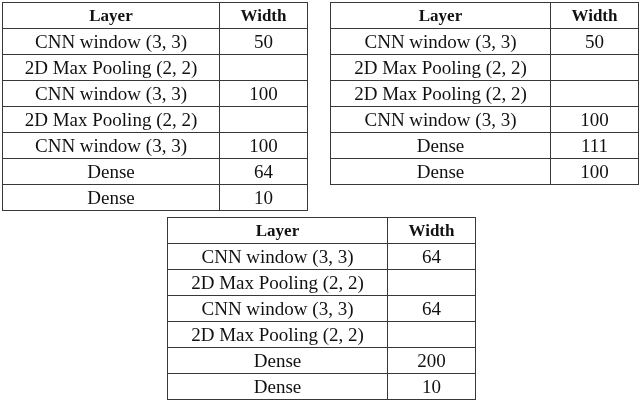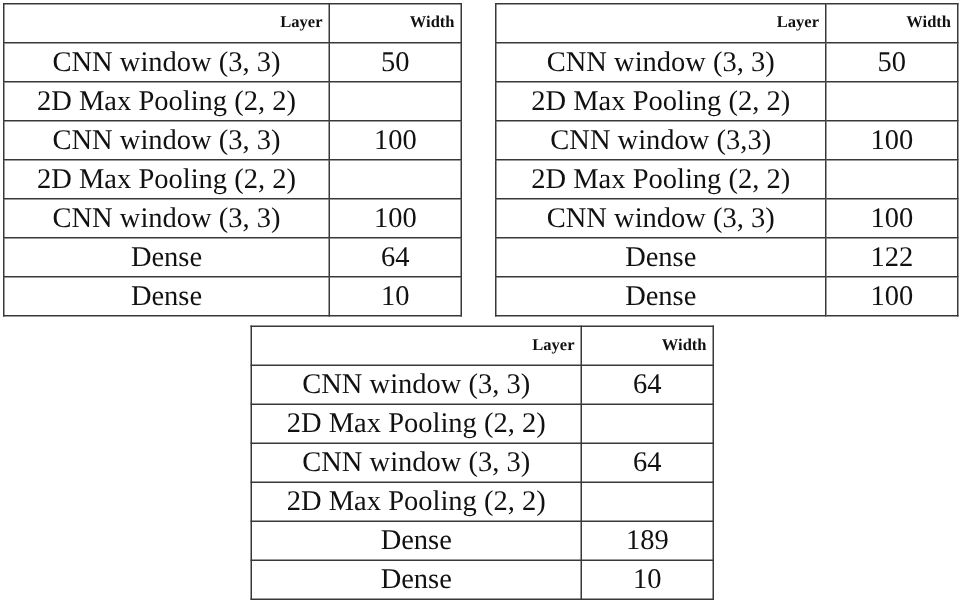--- a/index.html
+++ b/index.html
@@ -33,22 +33,21 @@
     padding: 0 4px;
     text-align: center;
     vertical-align: middle;
     font-size: 19px;
     line-height: 1;
     white-space: nowrap;
     overflow: hidden;
   }
   table.nn-table th {
     font-weight: bold;
-    font-size: 11px;
-    text-align: right;
+    font-size: 17px;
   }
   
   #table-a { left: 2px;   top: 2px; }
   #table-a col.c-layer { width: 217px; }
   #table-a col.c-width { width: 88px; }
   
   #table-b { left: 330px; top: 2px; }
   #table-b col.c-layer { width: 220px; }
   #table-b col.c-width { width: 88px; }
   
@@ -118,34 +117,30 @@
     <tbody>
       <tr>
         <td>CNN window (3, 3)</td>
         <td>50</td>
       </tr>
       <tr>
         <td>2D Max Pooling (2, 2)</td>
         <td></td>
       </tr>
       <tr>
-        <td>CNN window (3,3)</td>
-        <td>100</td>
-      </tr>
-      <tr>
         <td>2D Max Pooling (2, 2)</td>
         <td></td>
       </tr>
       <tr>
         <td>CNN window (3, 3)</td>
         <td>100</td>
       </tr>
       <tr>
         <td>Dense</td>
-        <td>122</td>
+        <td>111</td>
       </tr>
       <tr>
         <td>Dense</td>
         <td>100</td>
       </tr>
     </tbody>
   </table>
 
   <table class="nn-table" id="table-c">
     <colgroup>
@@ -170,21 +165,21 @@
       <tr>
         <td>CNN window (3, 3)</td>
         <td>64</td>
       </tr>
       <tr>
         <td>2D Max Pooling (2, 2)</td>
         <td></td>
       </tr>
       <tr>
         <td>Dense</td>
-        <td>189</td>
+        <td>200</td>
       </tr>
       <tr>
         <td>Dense</td>
         <td>10</td>
       </tr>
     </tbody>
   </table>
 
 </div>
 

